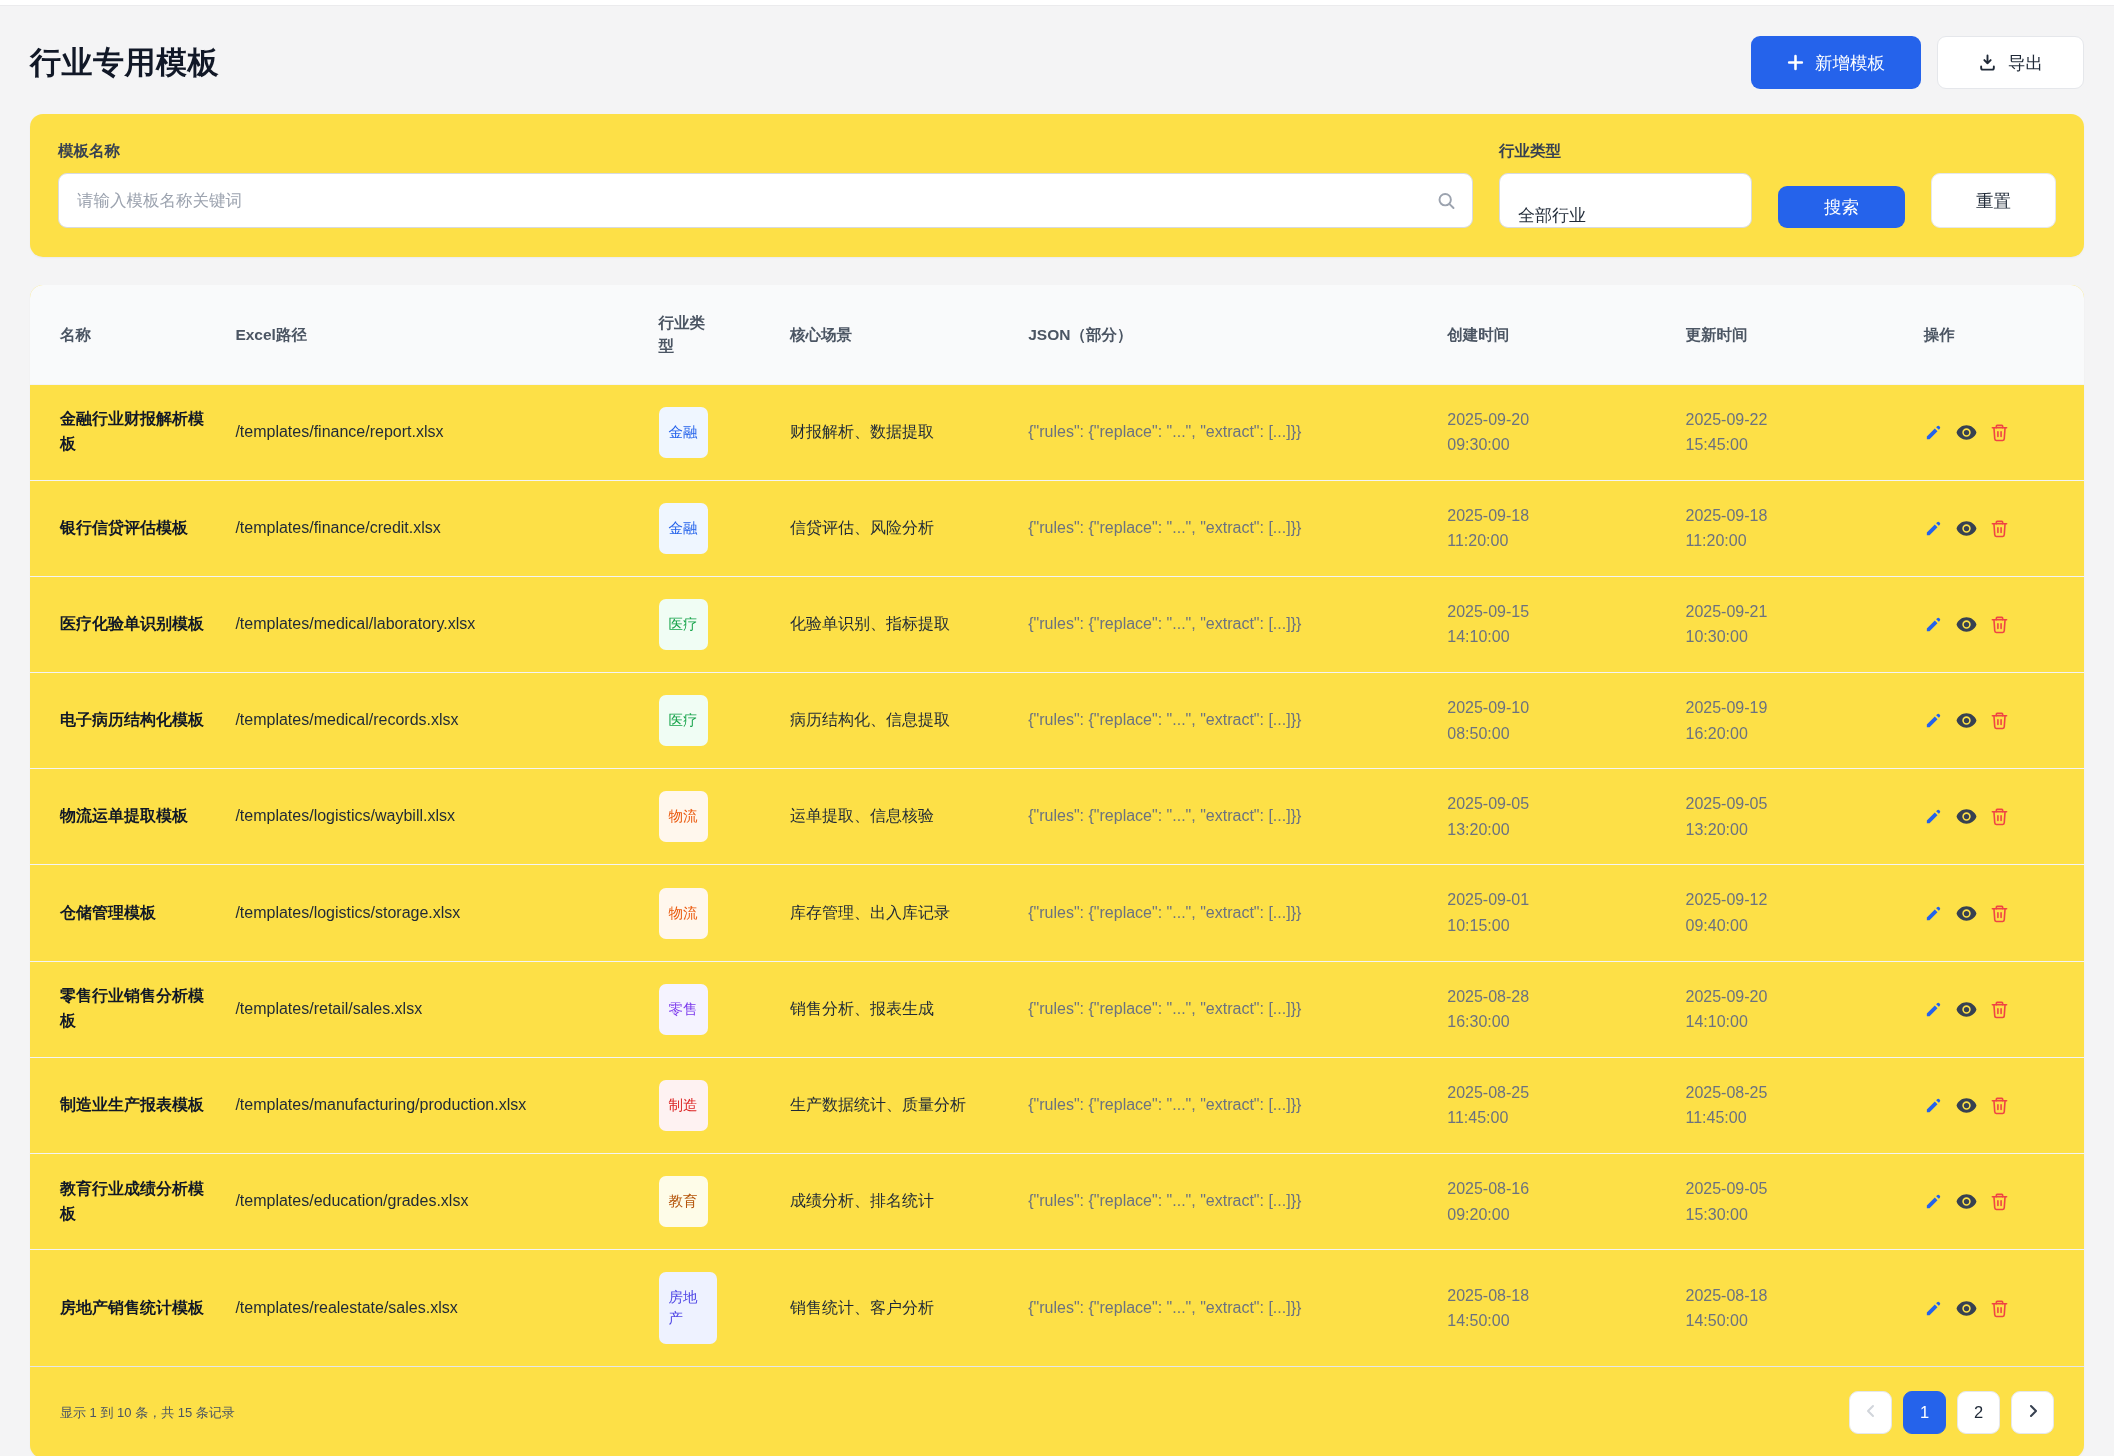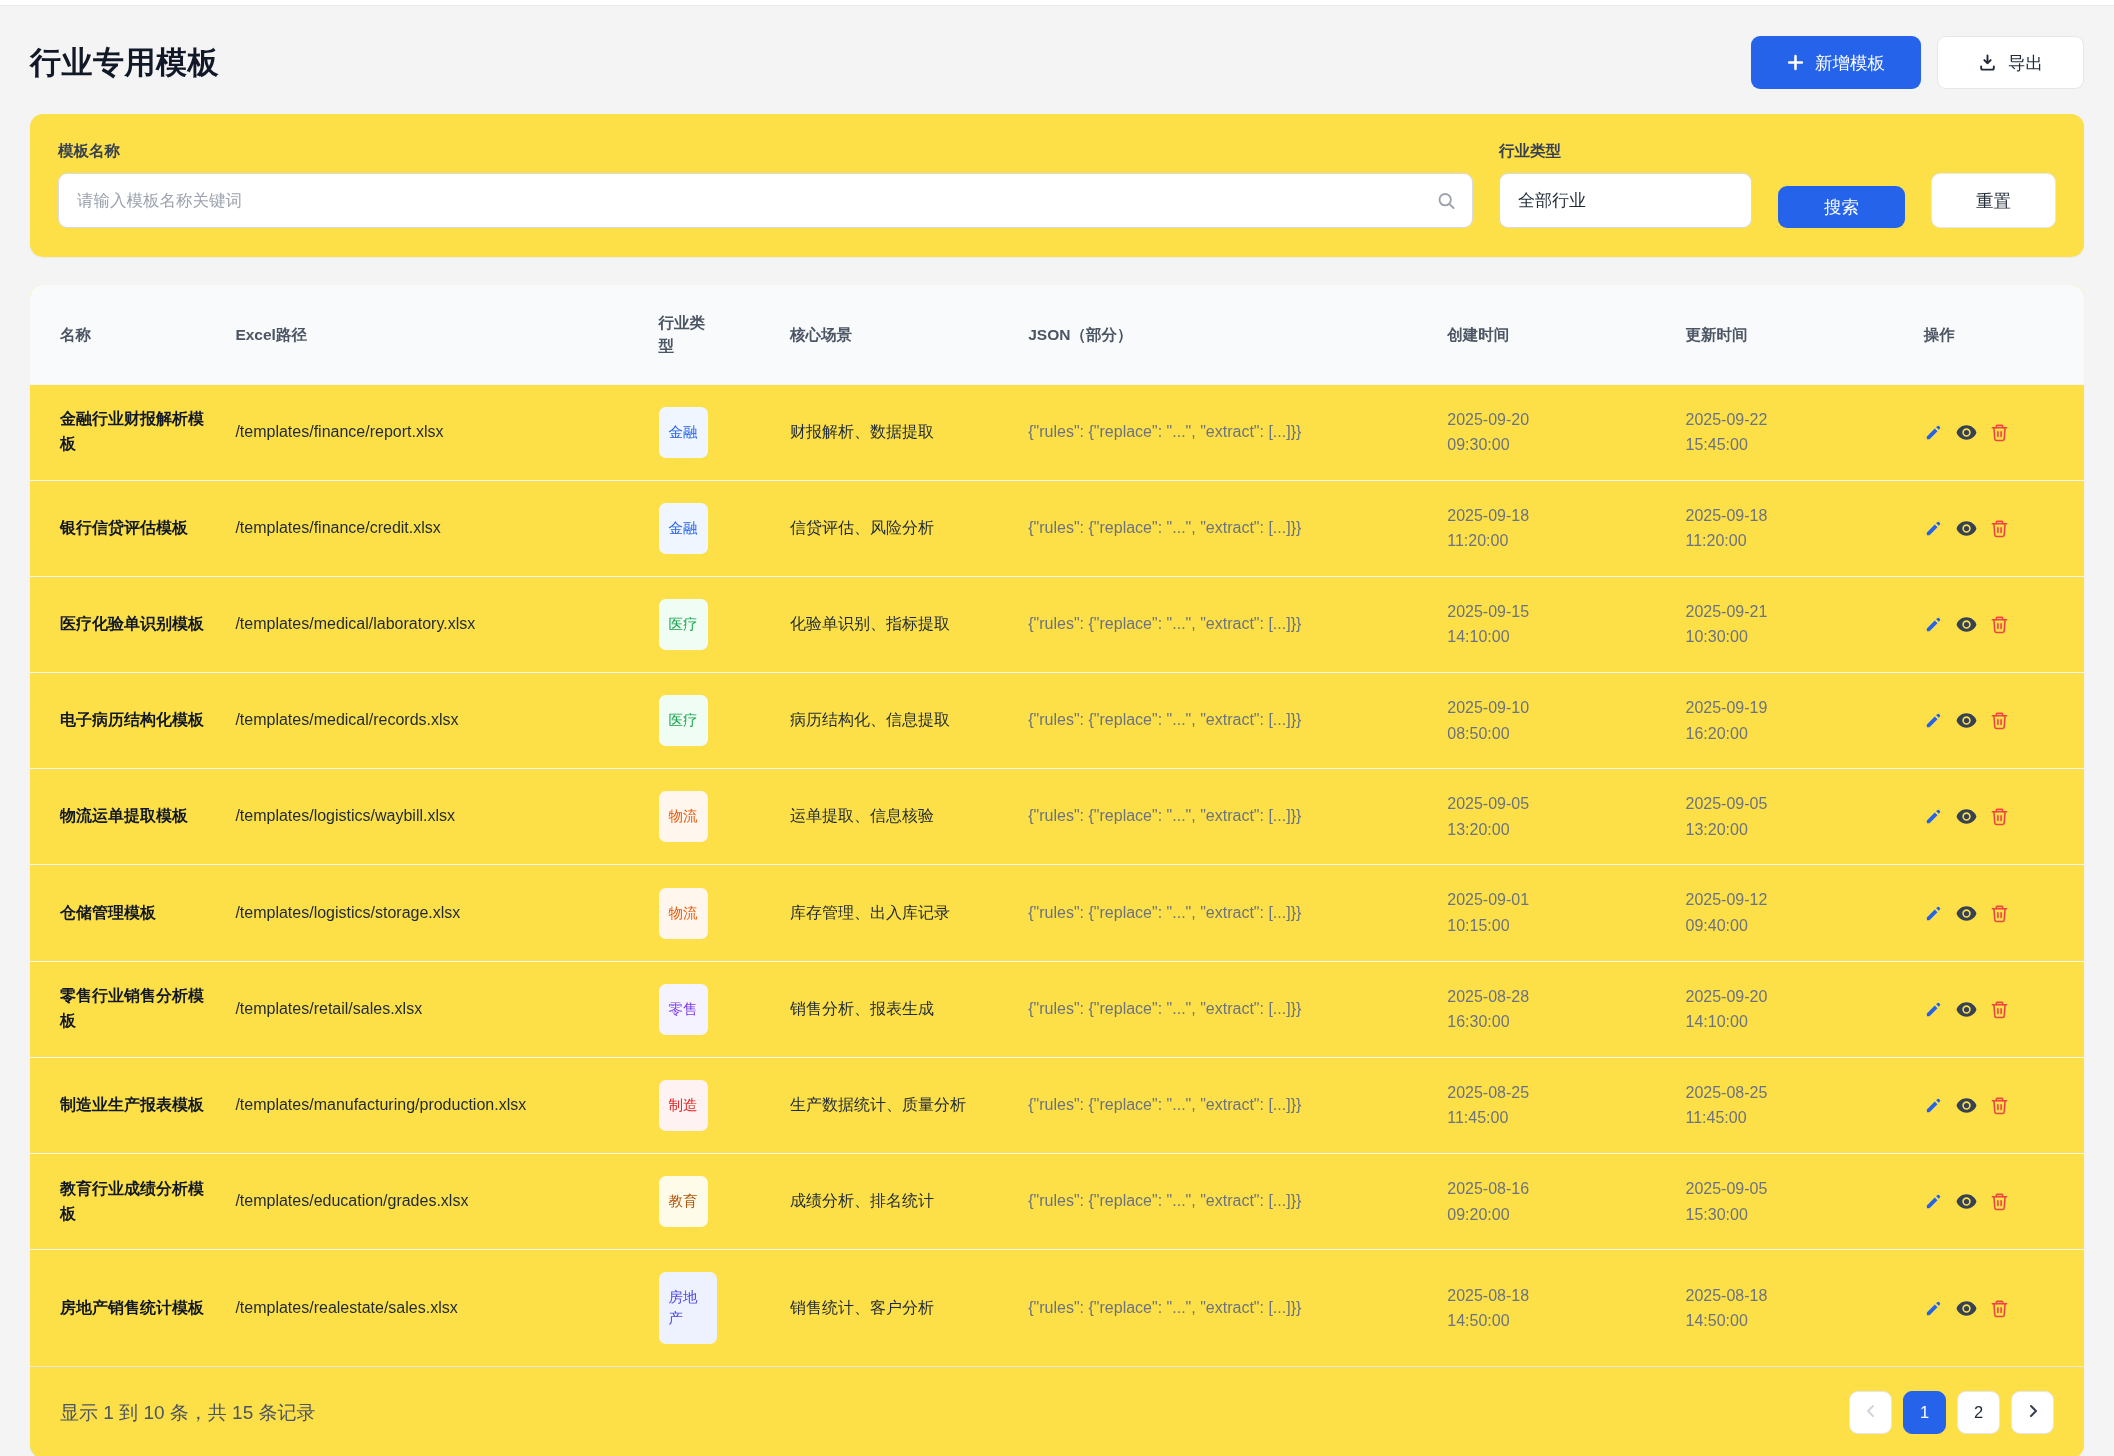--- a/index.html
+++ b/index.html
@@ -29,21 +29,21 @@
   .field { display: flex; flex-direction: column; }
   .field-grow { flex: 1 1 auto; }
   .field-label { font-size: 15.5px; color: #374151; font-weight: 600; margin-bottom: 11px; }
   .text-input-wrap { position: relative; }
   .text-input { width: 100%; height: 55px; border: 1px solid #d7dae0; border-radius: 9px;
                 padding: 0 52px 0 18px; font-size: 16.5px; color: #111827;
                 font-family: "Liberation Sans", "DejaVu Sans", sans-serif; outline: none; background:#fff; }
   .text-input::placeholder { color: #9ca3af; }
   .input-search-icon { position: absolute; right: 16px; top: 50%; transform: translateY(-50%); display: flex; }
   .select-box { width: 253px; height: 55px; border: 1px solid #d7dae0; border-radius: 9px;
-                display: flex; align-items: center; padding: 0 18px; font-size: 17px; color: #1f2937;
+                display: flex; align-items: flex-end; padding: 0 18px; font-size: 17px; color: #1f2937;
                 background: #fff; cursor: pointer; }
   .btn-search { width: 127px; height: 42px; font-size: 17.5px; }
   .btn-reset  { width: 125px; height: 55px; font-size: 17.5px; }
 
   
   .table-card { margin-top: 28px; overflow: hidden; }
   table { width: 100%; border-collapse: collapse; table-layout: fixed; }
   thead th { background: #f9fafb; text-align: left; font-weight: 600; font-size: 15.5px; color: #4b5563;
              padding: 26px 16px 26px 0; vertical-align: middle; line-height: 1.5; }
   th.col-name, td.col-name { padding-left: 30px; }
@@ -70,21 +70,21 @@
   .badge-purple { background: #f5f3ff; color: #7c3aed; }
   .badge-red    { background: #fef2f2; color: #dc2626; }
   .badge-amber  { background: #fefce8; color: #b45309; }
   .badge-indigo { background: #eef2ff; color: #4f46e5; }
   .actions { display: flex; align-items: center; gap: 13px; }
   .action { display: inline-flex; cursor: pointer; }
 
   
   .table-footer { display: flex; justify-content: space-between; align-items: center;
                   padding: 24px 30px; border-top: 1px solid #e5e7eb; }
-  .footer-summary { font-size: 19px; color: #4b5563; }
+  .footer-summary { font-size: 13px; color: #4b5563; }
   .pagination { display: flex; gap: 11px; }
   .page-btn { width: 43px; height: 43px; border-radius: 9px; border: 1px solid #e5e7eb; background: #fff;
               display: inline-flex; align-items: center; justify-content: center; font-size: 16.5px;
               color: #1f2937; cursor: pointer; }
   .page-btn.active { background: #2563eb; border-color: #2563eb; color: #fff; }
   .page-btn.disabled { cursor: default; }
 </style>
 </head>
 <body>
 

